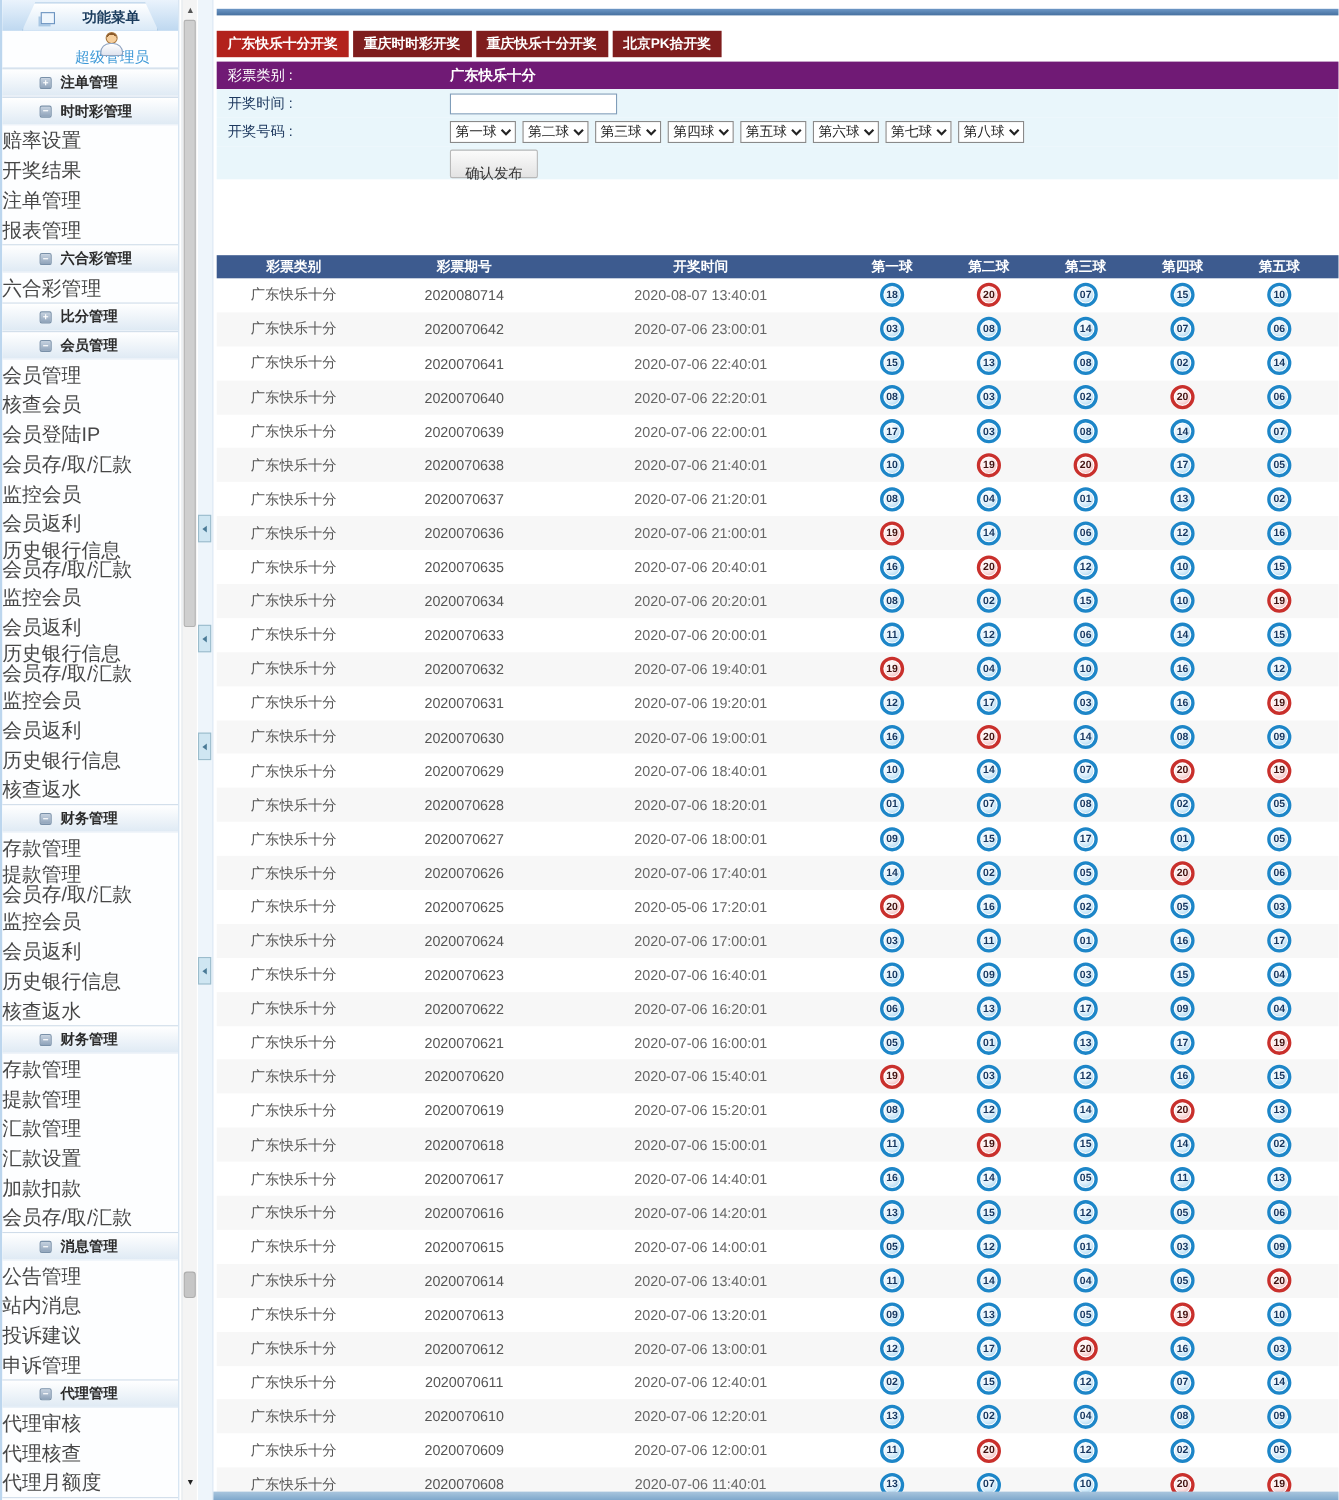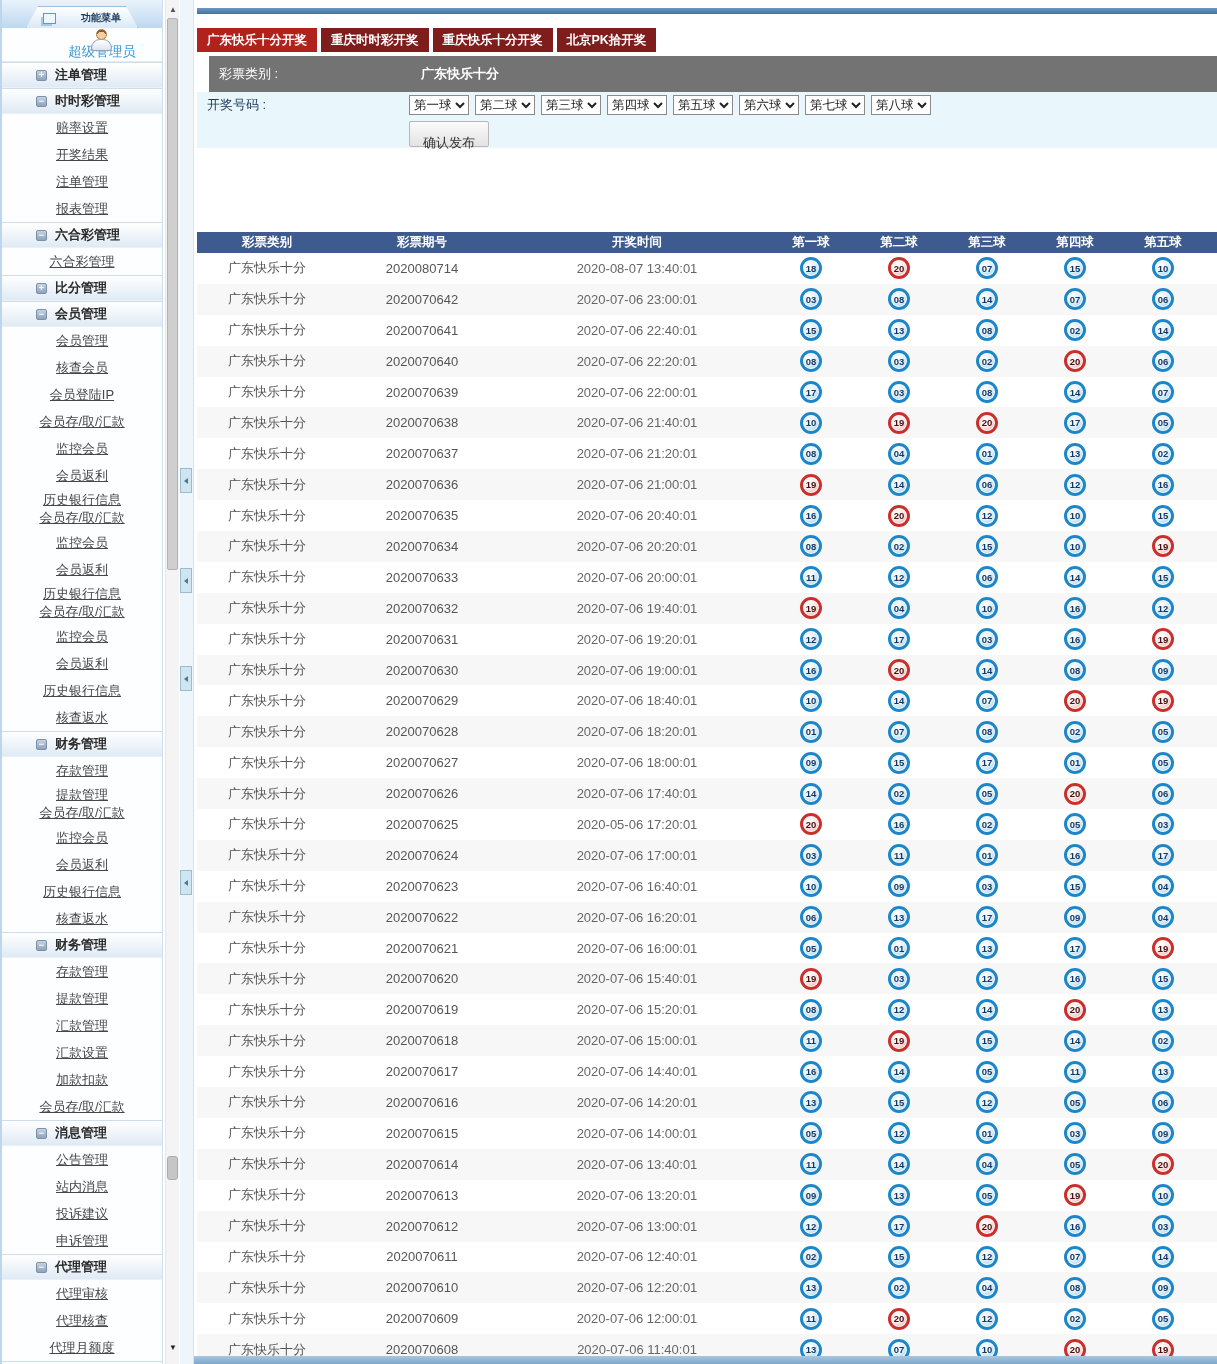--- a/index.html
+++ b/index.html
@@ -6,38 +6,38 @@
   *{box-sizing:border-box;font-family:"Liberation Sans","DejaVu Sans",sans-serif;}
   .page{position:relative;width:1217px;height:1364px;background:#fff;overflow:hidden;}
 
   
   .sidebar{position:absolute;left:0;top:0;width:163px;height:1364px;background:#fdfeff;
            border-left:2px solid #bcd6ee;border-right:1px solid #cfe0f0;overflow:hidden;}
   .sb-header{height:28px;background:linear-gradient(#eaf3fc,#bed8f0);display:flex;align-items:flex-end;justify-content:center;}
   .sb-tab{display:flex;align-items:center;gap:7px;background:linear-gradient(#ffffff,#d9e9f7);
           border:1px solid #9fc0dd;border-bottom:none;padding:4px 16px 3px 16px;
           clip-path:polygon(12px 0,calc(100% - 12px) 0,100% 100%,0 100%);}
-  .sb-tab span.t{font-size:10px;font-weight:bold;color:#1c3d5e;white-space:nowrap;margin-left:18px;}
+  .sb-tab span.t{font-size:13px;font-weight:bold;color:#1c3d5e;white-space:nowrap;margin-left:18px;}
   .win-icon{width:13px;height:11px;border:1px solid #6a93c0;background:#eef6fd;display:inline-block;
             box-shadow:-3px 3px 0 -1px #a9c8e4;}
   .sb-user{height:34px;display:flex;align-items:center;gap:10px;padding-left:40px;border-bottom:1px solid #e2ecf5;flex-direction:column;}
   .avatar{position:relative;width:24px;height:24px;display:inline-block;}
   .av-head{position:absolute;left:6px;top:1px;width:11px;height:11px;border-radius:50%;
            background:radial-gradient(circle at 50% 70%,#f6cf9d 60%,#8a5a2b 62%);border:1px solid #a8773f;}
   .av-body{position:absolute;left:1px;top:11px;width:21px;height:12px;border-radius:9px 9px 3px 3px;
            background:linear-gradient(#ffffff,#dfe3ee);border:1px solid #8fa3c0;}
   .sb-user-name{font-size:13.5px;color:#3a97d6;}
   .sec-hdr{height:26px;display:flex;align-items:center;gap:8px;padding-left:34px;
            background:linear-gradient(#ffffff,#dfeaf4);border-top:1px solid #cfdce9;border-bottom:1px solid #eaf1f8;}
   .tog{width:11px;height:11px;flex:0 0 11px;border-radius:2px;border:1px solid #7990a8;
        background:linear-gradient(#c6d2e0,#8fa3ba);color:#fff;font-size:9px;line-height:9px;
        text-align:center;font-weight:bold;}
   .sec-hdr .lbl{font-size:13px;font-weight:600;color:#2b2b2b;white-space:nowrap;}
-  .m-item{min-height:27px;display:flex;flex-direction:column;align-items:center;justify-content:center;
-          font-size:13px;color:#474747;text-decoration:underline;cursor:pointer;line-height:18px;white-space:nowrap;}
+  .m-item{min-height:27px;display:flex;flex-direction:column;align-items:flex-start;justify-content:center;
+          font-size:18px;color:#474747;cursor:pointer;line-height:18px;white-space:nowrap;}
   .m-item.dbl{min-height:40px;}
 
   
   .sb-scroll{position:absolute;left:165px;top:0;width:14px;height:1364px;background:#f4f4f4;border-left:1px solid #e4e9ee;}
   .sb-up,.sb-down{position:absolute;left:0;width:14px;height:16px;font-size:8px;color:#555;text-align:center;line-height:16px;}
   .sb-up{top:2px;}
   .sb-down{top:1340px;color:#222;}
   .sb-thumb1{position:absolute;left:1px;top:18px;width:11px;height:552px;background:#cfcfcf;border:1px solid #b2b2b2;border-radius:2px;}
   .sb-thumb2{position:absolute;left:1px;top:1156px;width:11px;height:24px;background:#c6c6c6;border:1px solid #adadad;border-radius:3px;}
 
@@ -51,21 +51,21 @@
   
   .content{position:absolute;left:193px;top:0;width:1024px;height:1364px;background:#fff;border-left:1px solid #d6e4f2;}
   .top-line{position:absolute;left:3px;top:8px;width:1021px;height:6px;background:linear-gradient(#6d97c6,#46709f);}
   .tabs{position:absolute;left:3px;top:28px;display:flex;gap:4px;}
   .tab{height:24px;padding:0 10px;display:flex;align-items:center;color:#fff;font-size:12.5px;font-weight:bold;
        background:#7f1d1d;cursor:pointer;white-space:nowrap;}
   .tab.active{background:#b2221c;}
 
   .form{position:absolute;left:3px;top:56px;width:1021px;}
   .f-row{position:relative;height:26px;background:#e9f6fb;display:flex;align-items:center;}
-  .f-row.f-cat{background:#737373;height:36px;margin-left:12px;}
+  .f-row.f-cat{background:#701a75;height:25px;}
   .f-label{position:absolute;left:10px;font-size:13px;color:#1f3a60;white-space:nowrap;}
   .f-cat .f-label{color:#fff;}
   .f-value{position:absolute;left:212px;font-size:13px;font-weight:bold;color:#fff;}
   .f-input{position:absolute;left:212px;width:152px;height:19px;border:1px solid #7f9db9;background:#fff;font-size:12px;padding:0 3px;}
   .f-selects{position:absolute;left:212px;display:flex;gap:6px;}
   .f-selects select{height:20px;font-size:12.5px;color:#222;border:1px solid #8a8a8a;background:#fff;}
   .f-btn-row{height:30px;}
   .submit{position:absolute;left:212px;top:3px;height:23px;padding:12px 13px;font-size:13px;color:#333;
           background:linear-gradient(#fbfbfb,#e3e3e3);border:1px solid #b8b8b8;border-radius:2px;cursor:pointer;}
 
@@ -287,20 +287,24 @@
         <div class="tab">重庆快乐十分开奖</div>
         <div class="tab">北京PK拾开奖</div>
       </div>
 
     <section class="form">
       <div class="f-row f-cat">
         <span class="f-label">彩票类别 :</span>
         <span class="f-value">广东快乐十分</span>
       </div>
       <div class="f-row">
+        <span class="f-label">开奖时间 :</span>
+        <input class="f-input" type="text" value="" style="">
+      </div>
+      <div class="f-row">
         <span class="f-label">开奖号码 :</span>
         <span class="f-selects" id="ball-selects">
             <select><option>第一球</option></select>
             <select><option>第二球</option></select>
             <select><option>第三球</option></select>
             <select><option>第四球</option></select>
             <select><option>第五球</option></select>
             <select><option>第六球</option></select>
             <select><option>第七球</option></select>
             <select><option>第八球</option></select>

